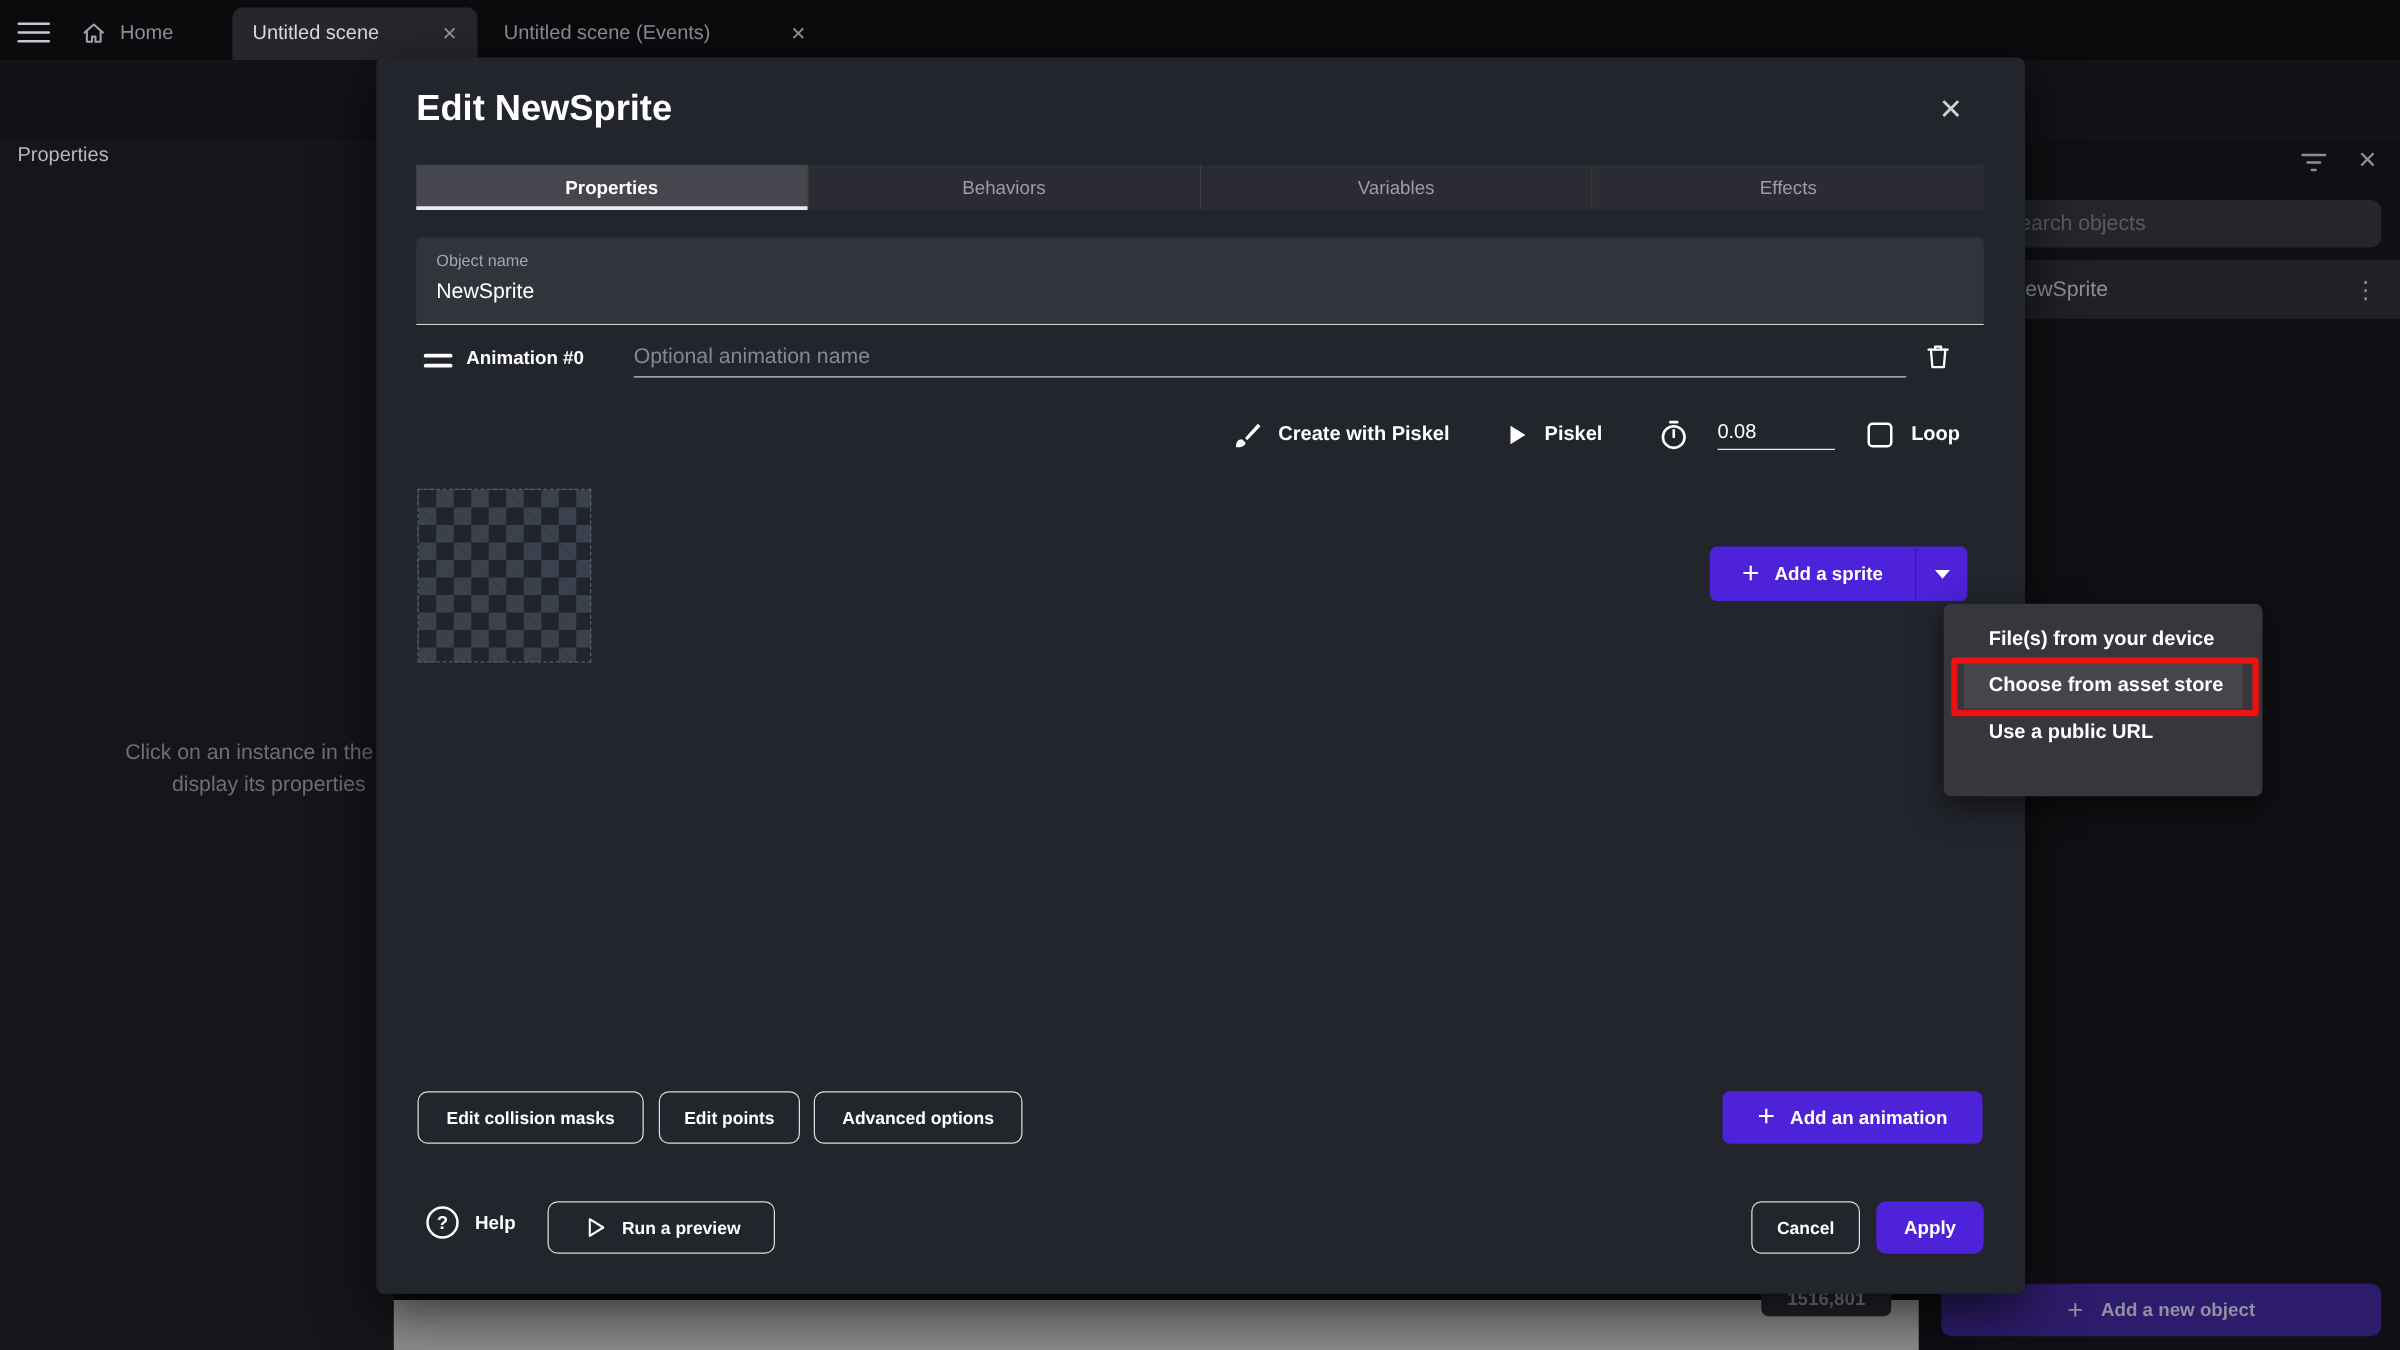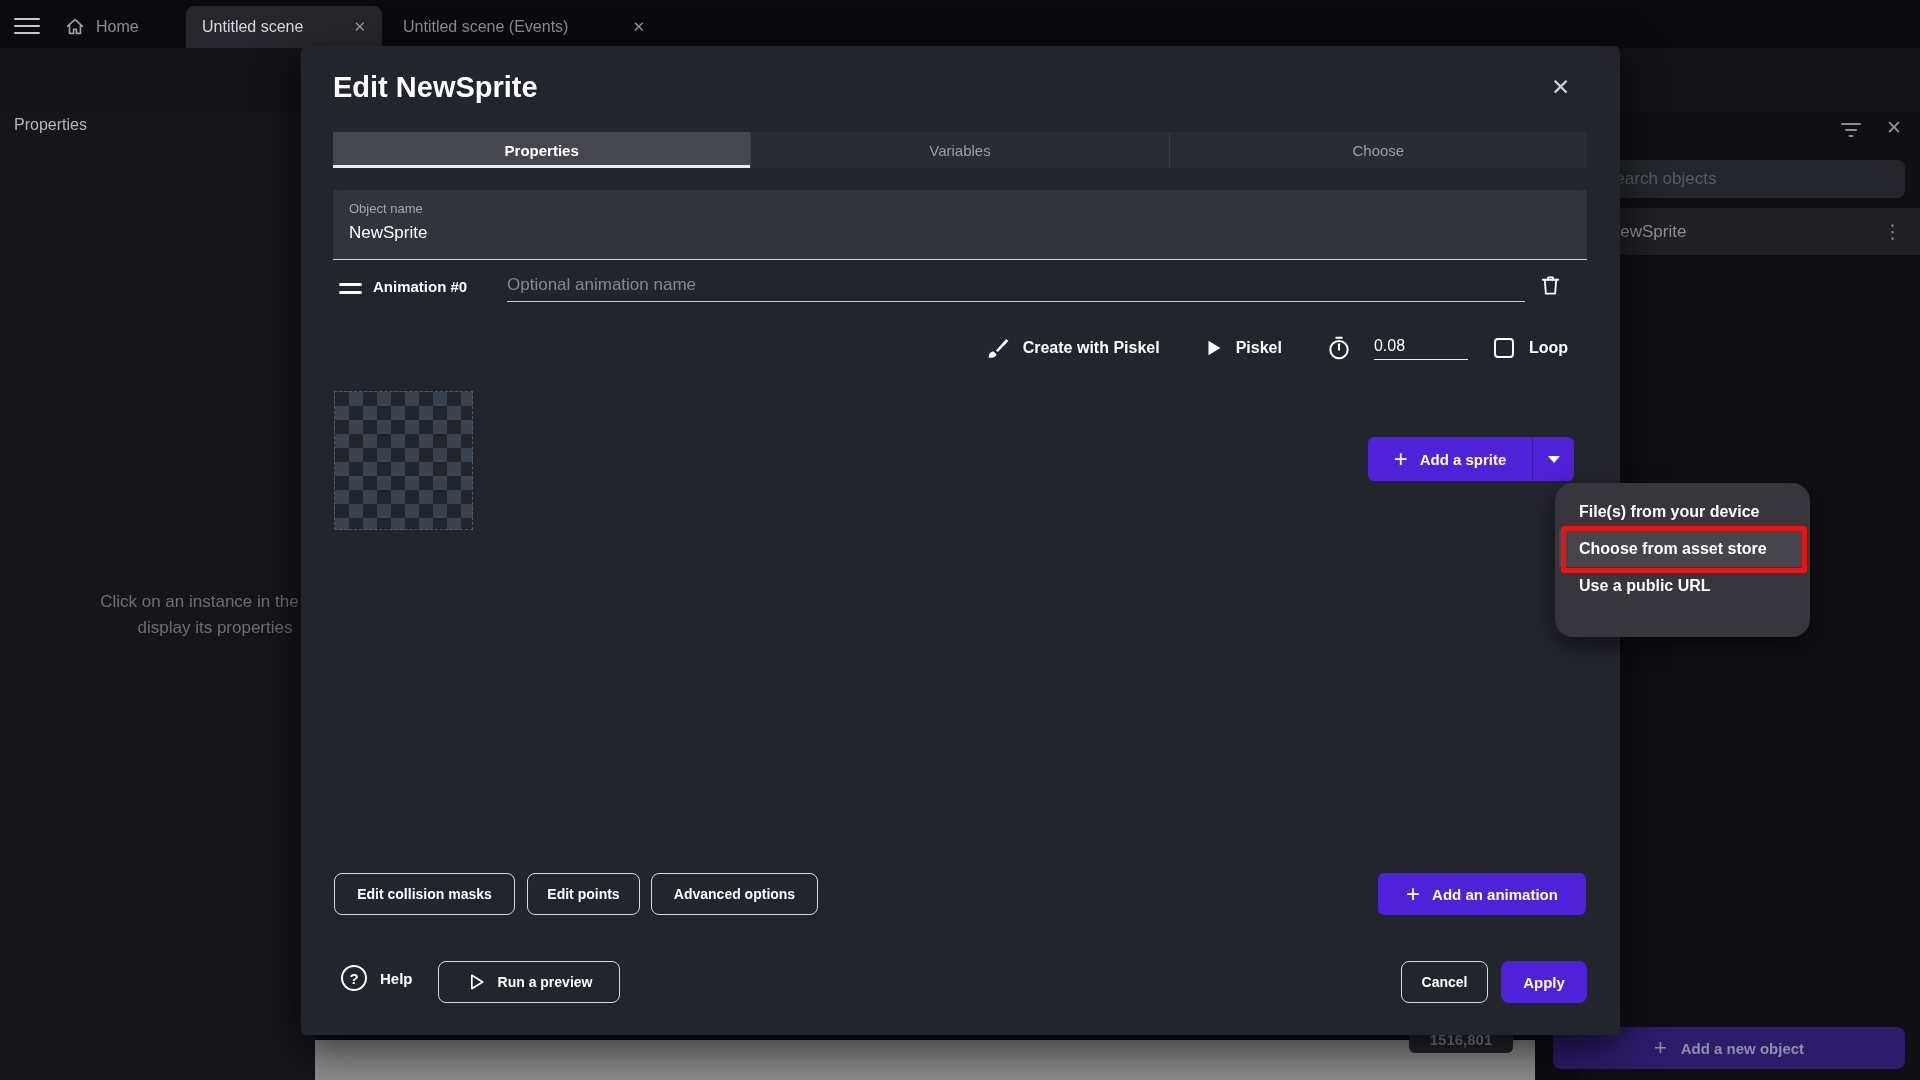--- a/index.html
+++ b/index.html
@@ -89,21 +89,21 @@
   .add-anim { left:1077px; top:827px; width:208px; height:42px; }
 
   .help-wrap { left:40px; top:919px; display:flex; align-items:center; gap:13px; color:#fff; }
   .q-circle { width:26px; height:26px; border:2px solid #fff; border-radius:50%; display:flex; align-items:center; justify-content:center; font-size:15px; font-weight:bold; }
   .help-lbl { font-size:15px; font-weight:bold; }
   .run-preview { left:137px; top:915px; width:182px; height:42px; }
   .cancel { left:1100px; top:915px; width:87px; height:42px; }
   .apply { left:1200px; top:915px; width:86px; height:42px; background:#4e22d8; border-radius:8px; color:#fff; font-size:15px; font-weight:bold; display:flex; align-items:center; justify-content:center; }
 
   
-  .dropdown { left:1555px; top:483px; width:255px; height:154px; background:#36363c; border-radius:18px; box-shadow:0 8px 24px rgba(0,0,0,.55); z-index:10; padding:10px 4px; }
+  .dropdown { left:1555px; top:483px; width:255px; height:154px; background:#36363c; border-radius:6px; box-shadow:0 8px 24px rgba(0,0,0,.55); z-index:10; padding:10px 16px; }
   .dd-item { height:37px; display:flex; align-items:center; padding-left:20px; color:#ffffff; font-size:16px; font-weight:600; }
   .dd-item.hl { background:#45454b; }
   .red-box { left:1561px; top:526px; width:246px; height:47px; border:5px solid #ec1212; border-radius:3px; z-index:11; }
 </style>
 </head>
 <body>
 
 <div class="screen">
 
   <div class="abs topbar">
@@ -230,22 +230,23 @@
     <span class="plus">+</span>
     <span>Add a new object</span>
   </div>
 
   <div class="abs modal">
     <div class="abs m-title">Edit NewSprite</div>
     <div class="abs m-close">✕</div>
 
     <div class="abs m-tabs">
       <div class="m-tab active">Properties</div>
+      <div class="m-tab">Behaviors</div>
       <div class="m-tab">Variables</div>
-      <div class="m-tab">Choose</div>
+      <div class="m-tab">Effects</div>
     </div>
 
     <div class="abs obj-field">
       <div class="lbl">Object name</div>
       <div class="val">NewSprite</div>
     </div>
 
     <div class="abs anim-handle">
         <span></span>
         <span></span>

